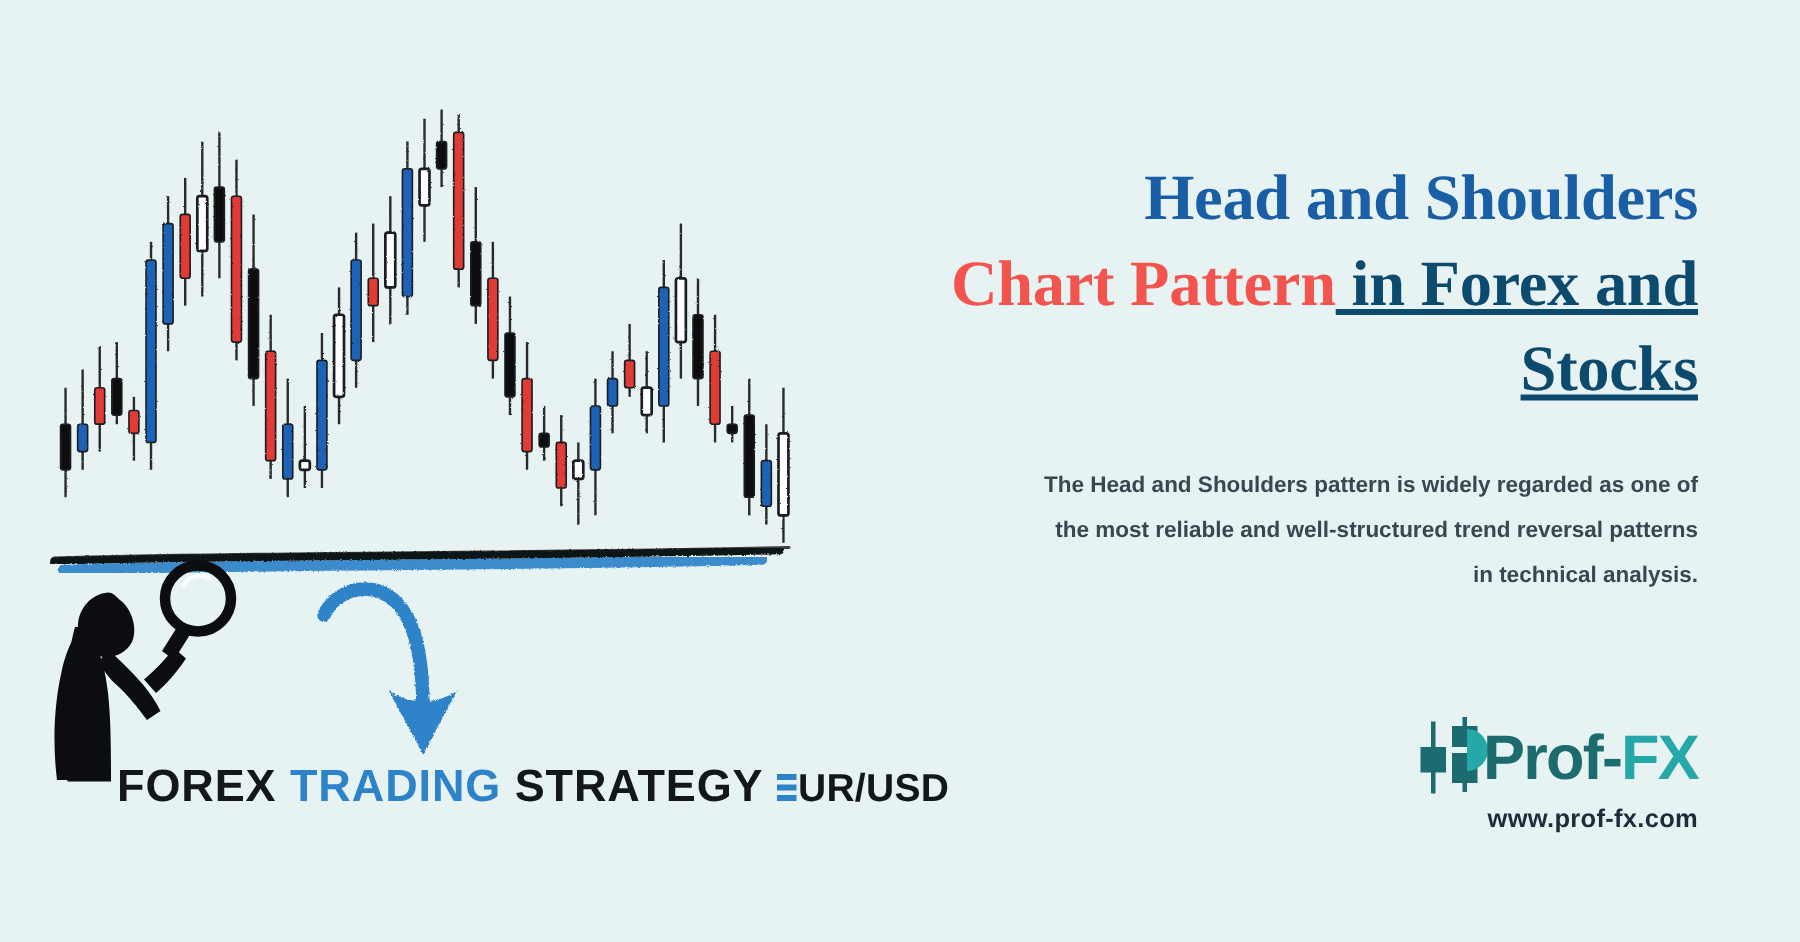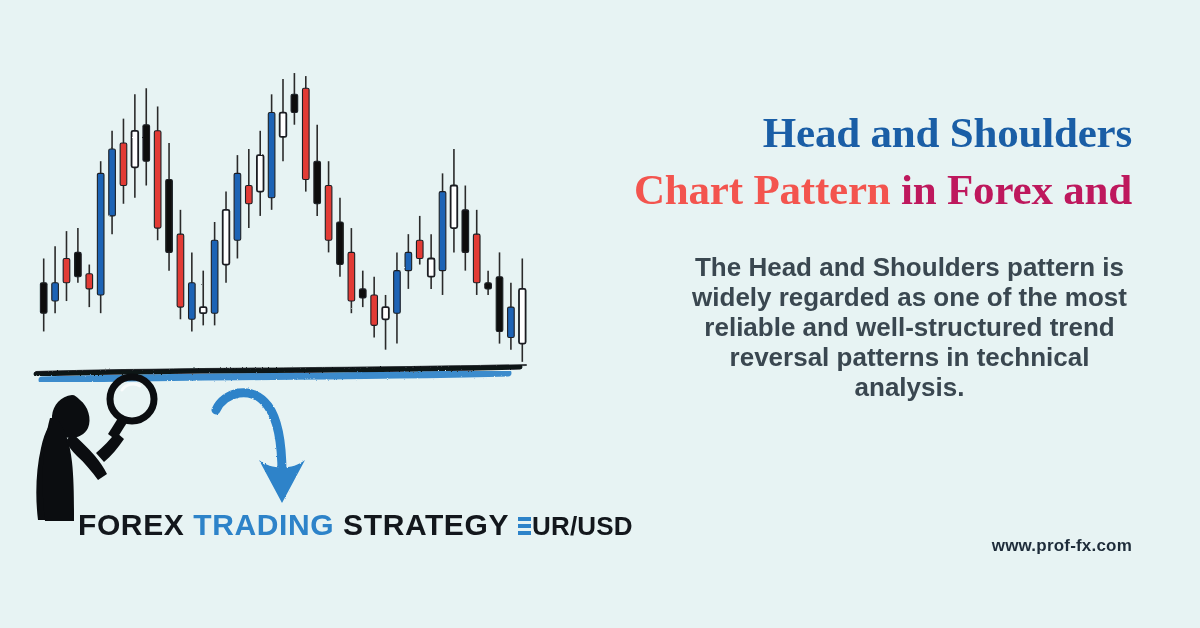--- a/index.html
+++ b/index.html
@@ -42,29 +42,29 @@
     font-family:"Liberation Serif", serif;
     font-weight:bold;
     font-size:43px;
     line-height:57px;
     letter-spacing:-0.2px;
     color:#1e2c3a;
     margin-top:104px;
   }
   .hl-blue{color:#1a5ea6;}
   .hl-red{color:#f3544e;margin-top:24px;}
-  .hl-dark{color:#be185d;}
+  .hl-dark{color:#0c4a6e;text-decoration:underline;}
 
   .sub{
     margin:0;padding:0;
     margin-top:34px;
-    text-align:center;
-    font-family:"Liberation Sans", sans-serif;
-    font-weight:bold;
-    font-size:26px;
+    text-align:right;
+    font-family:"Liberation Sans", sans-serif;
+    font-weight:bold;
+    font-size:15px;
     line-height:30px;
     color:#3a4750;
     max-width:445px;
     margin-left:auto;
   }
 
   .logo-block{
     position:absolute;
     right:68px;bottom:72px;
     text-align:right;
@@ -260,22 +260,36 @@
     <div class="caption">
       <span class="cap-dark">FOREX</span><span>&nbsp;</span><span class="cap-blue">TRADING</span><span>&nbsp;</span><span class="cap-dark">STRATEGY</span><span>&nbsp;</span><span class="cap-pair cap-dark"><span class="e-bars"><i></i><i></i><i></i></span><span>UR/USD</span></span>
     </div>
   </div>
 
   <div class="right-panel">
 
     <h1 class="headline">
       <span class="hl-blue">Head and Shoulders</span><br>
       <span class="hl-red">Chart Pattern</span><span class="hl-dark"> in Forex and</span><br>
+      <span class="hl-dark">Stocks</span>
     </h1>
 
     <p class="sub">The Head and Shoulders pattern is widely regarded as one of the most reliable and well-structured trend reversal patterns in technical analysis.</p>
 
     <div class="logo-block">
+      <div class="logo-row">
+        <svg class="logo-mark" width="56" height="54" viewBox="0 0 56 54" aria-hidden="true">
+          <rect x="17" y="3" width="3" height="48" fill="#1c6b6e"></rect>
+          <rect x="10" y="20" width="17" height="17" fill="#1c6b6e"></rect>
+          <rect x="38" y="0" width="3" height="50" fill="#1c6b6e"></rect>
+          <rect x="31" y="6" width="17" height="38" fill="#1c6b6e"></rect>
+          <path d="M41,8 a14,14 0 0 1 0,28 Z" fill="#27a8a8"></path>
+          <rect x="31" y="20" width="10" height="4" fill="#e7f3f3"></rect>
+        </svg>
+        <div class="logo-word">
+          <span class="p1">Prof-</span><span class="p2">FX</span>
+        </div>
+      </div>
       <div class="logo-url">www.prof-fx.com</div>
     </div>
 
   </div>
 </div>
 
 </body></html>

